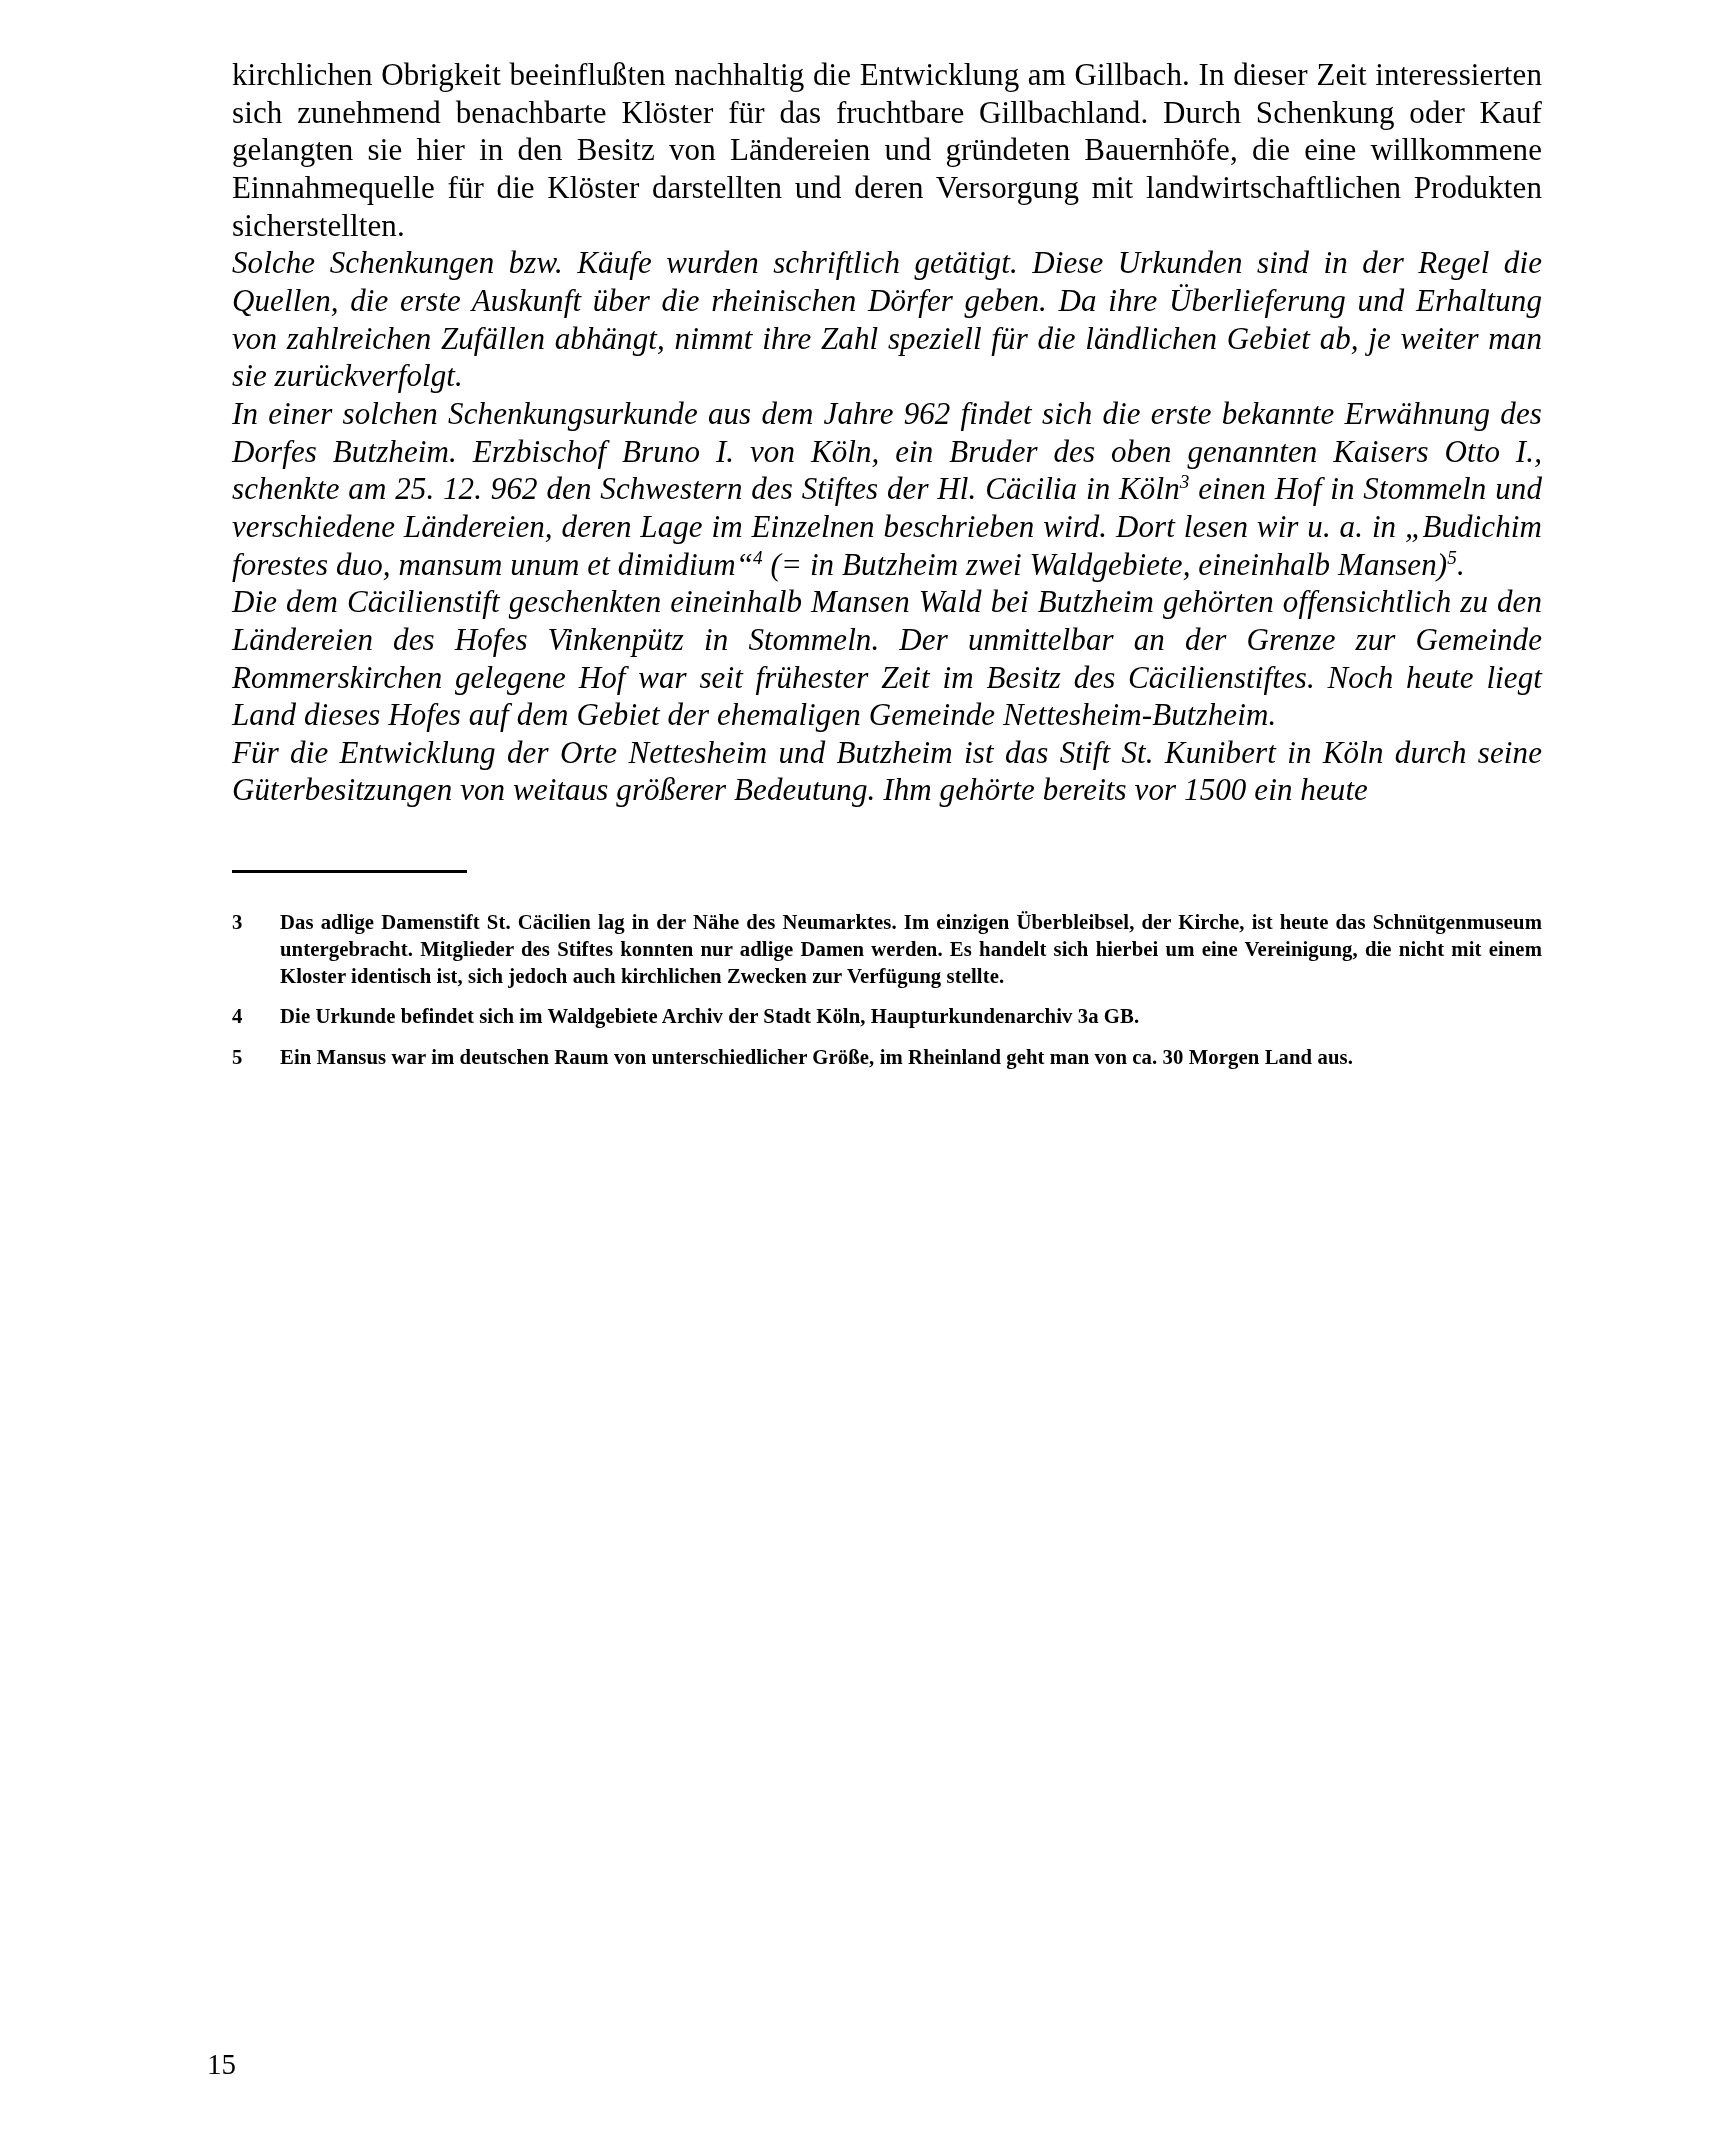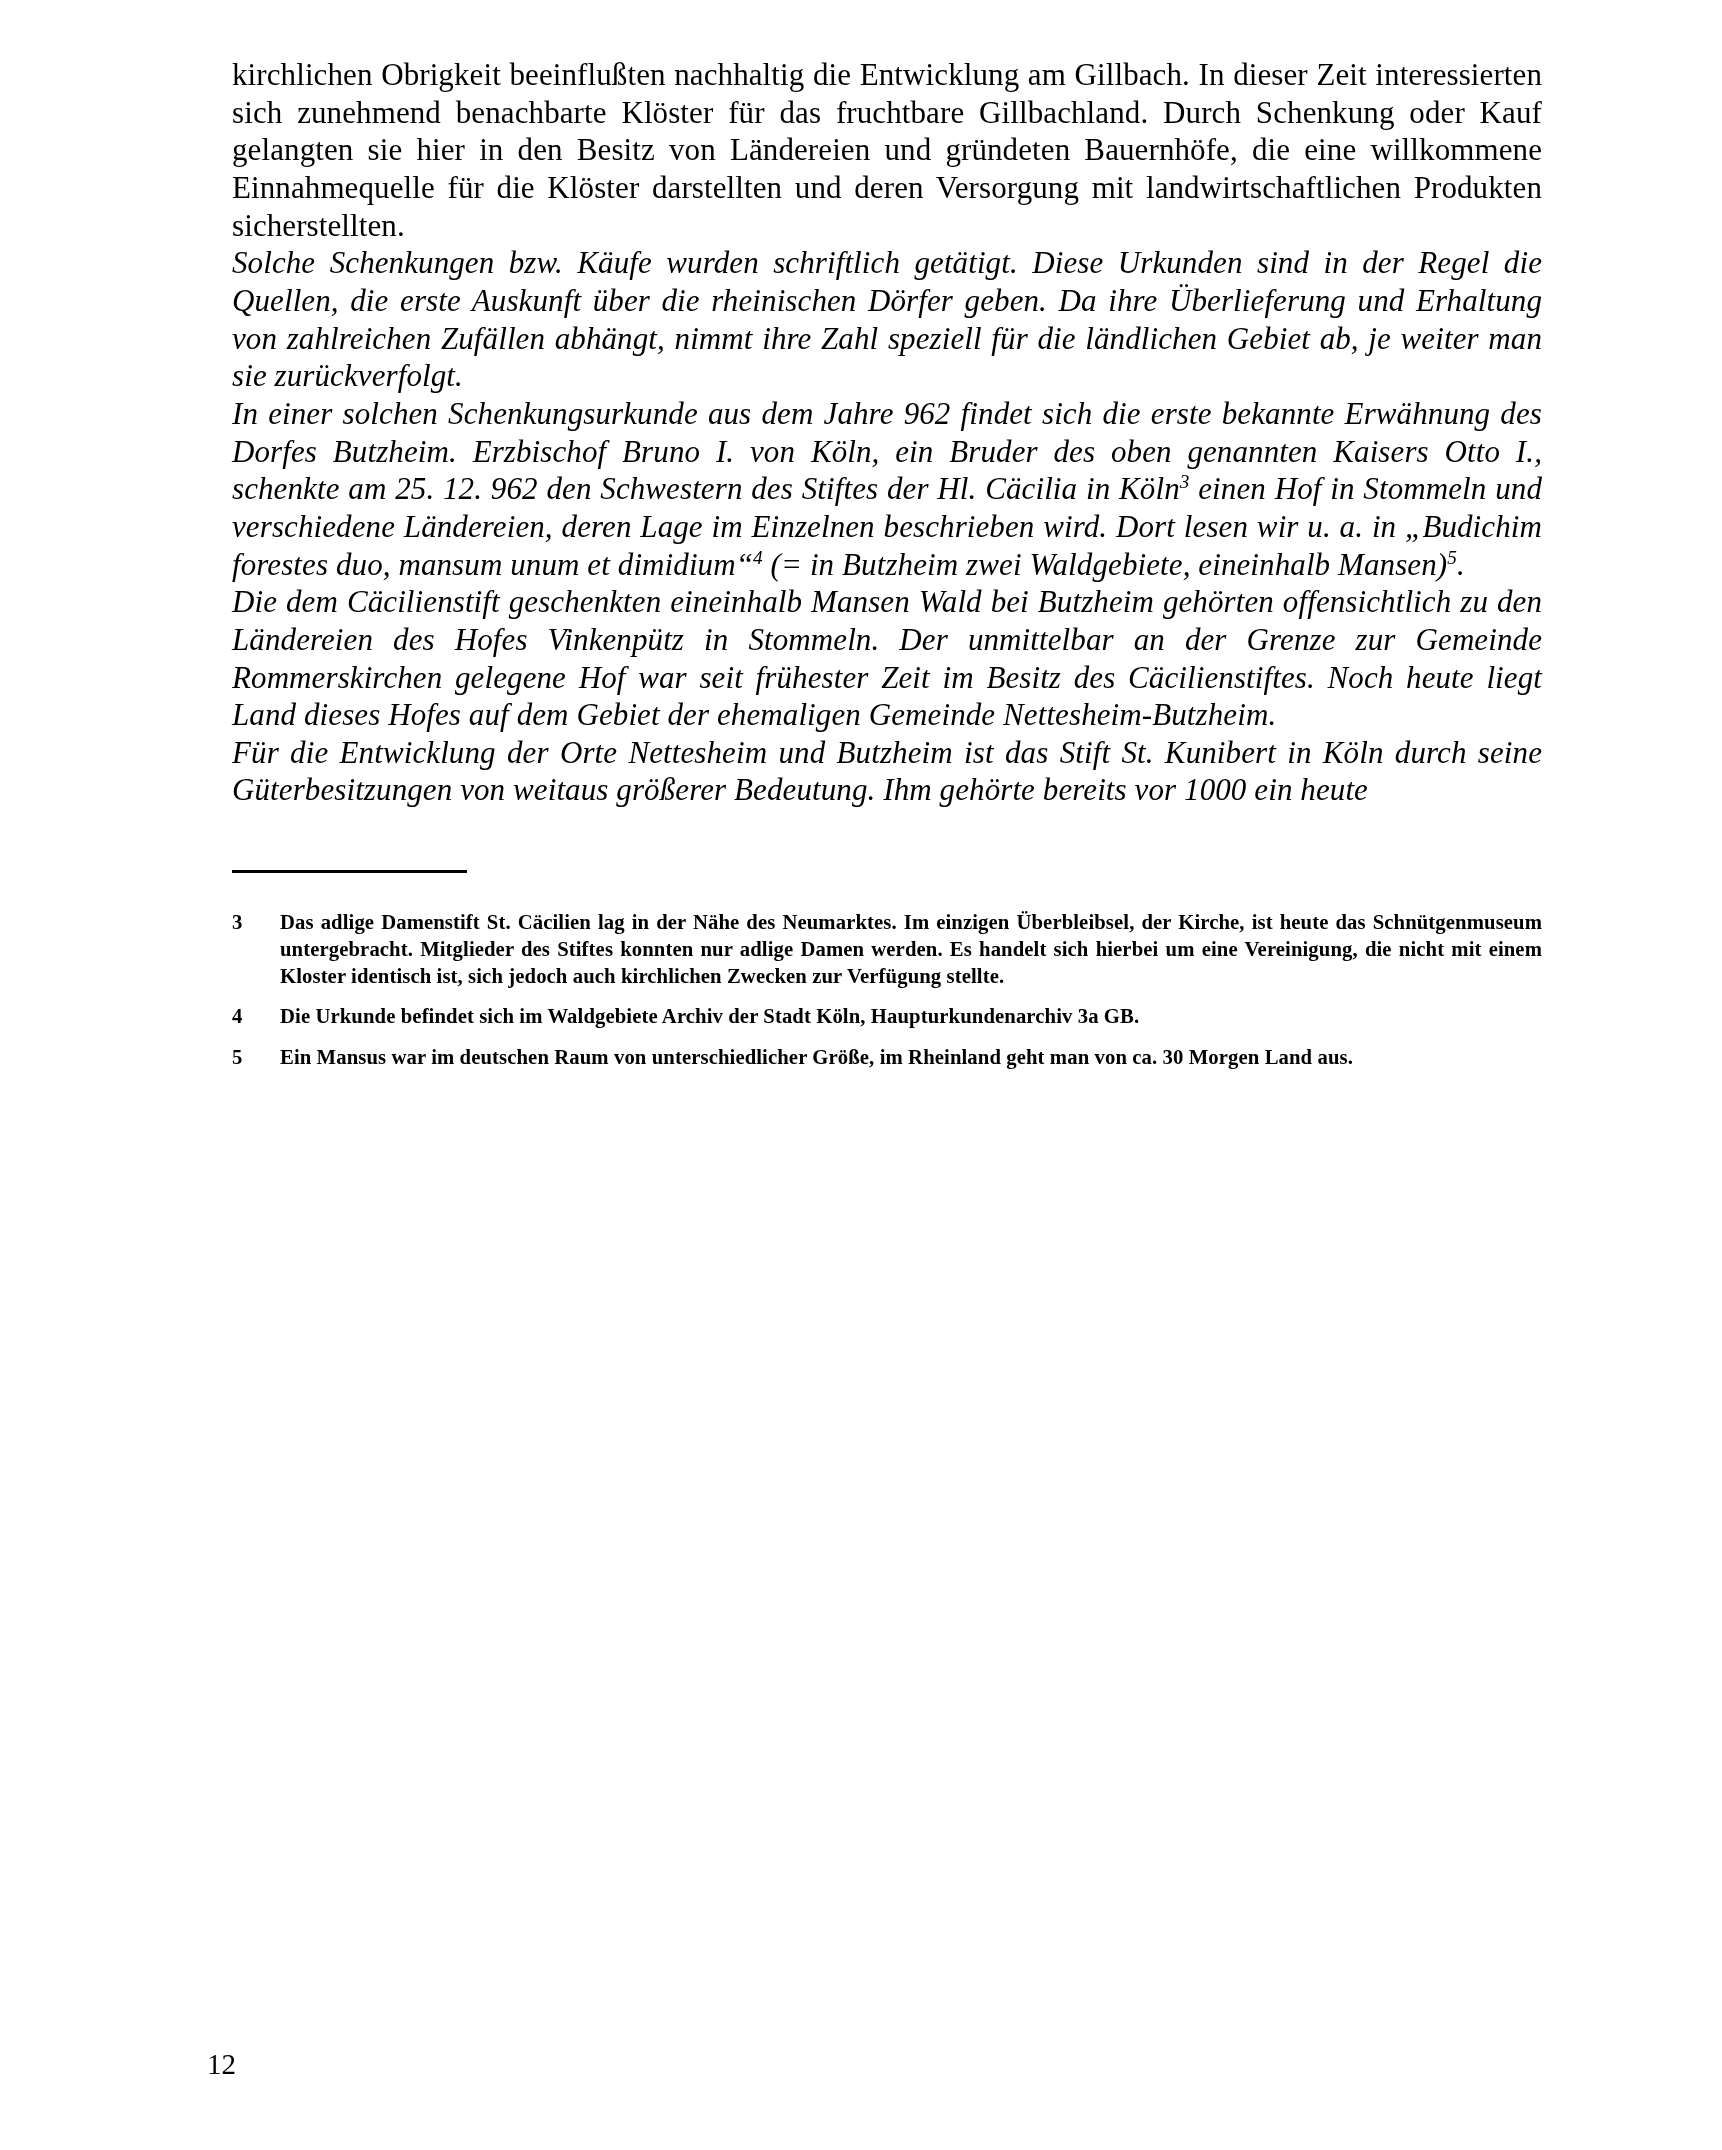--- a/index.html
+++ b/index.html
@@ -81,36 +81,36 @@
 </head>
 <body>
 
 <div class="page">
 
   <div class="body-text">
     <p>kirchlichen Obrigkeit beeinflußten nachhaltig die Entwicklung am Gillbach. In dieser Zeit interessierten sich zunehmend benachbarte Klöster für das fruchtbare Gillbachland. Durch Schenkung oder Kauf gelangten sie hier in den Besitz von Ländereien und gründeten Bauernhöfe, die eine willkommene Einnahmequelle für die Klöster darstellten und deren Versorgung mit landwirtschaftlichen Produkten sicherstellten.</p>
     <p>Solche Schenkungen bzw. Käufe wurden schriftlich getätigt. Diese Urkunden sind in der Regel die Quellen, die erste Auskunft über die rheinischen Dörfer geben. Da ihre Überlieferung und Erhaltung von zahlreichen Zufällen abhängt, nimmt ihre Zahl speziell für die ländlichen Gebiet ab, je weiter man sie zurückverfolgt.</p>
     <p><span>In einer solchen Schenkungsurkunde aus dem Jahre 962 findet sich die erste bekannte Erwähnung des Dorfes Butzheim. Erzbischof Bruno I. von Köln, ein Bruder des oben genannten Kaisers Otto I., schenkte am 25. 12. 962 den Schwestern des Stiftes der Hl. Cäcilia in Köln</span><sup>3</sup><span> einen Hof in Stommeln und verschiedene Ländereien, deren Lage im Einzelnen beschrieben wird. Dort lesen wir u. a. in „Budichim forestes duo, mansum unum et dimidium“</span><sup>4</sup><span> (= in Butzheim zwei Waldgebiete, eineinhalb Mansen)</span><sup>5</sup><span>.</span></p>
     <p>Die dem Cäcilienstift geschenkten eineinhalb Mansen Wald bei Butzheim gehörten offensichtlich zu den Ländereien des Hofes Vinkenpütz in Stommeln. Der unmittelbar an der Grenze zur Gemeinde Rommerskirchen gelegene Hof war seit frühester Zeit im Besitz des Cäcilienstiftes. Noch heute liegt Land dieses Hofes auf dem Gebiet der ehemaligen Gemeinde Nettesheim-Butzheim.</p>
-    <p>Für die Entwicklung der Orte Nettesheim und Butzheim ist das Stift St. Kunibert in Köln durch seine Güterbesitzungen von weitaus größerer Bedeutung. Ihm gehörte bereits vor 1000 ein heute</p>
+    <p>Für die Entwicklung der Orte Nettesheim und Butzheim ist das Stift St. Kunibert in Köln durch seine Güterbesitzungen von weitaus größerer Bedeutung. Ihm gehörte bereits vor 1500 ein heute</p>
   </div>
 
   <div class="rule"></div>
 
   <div class="notes">
     <div class="note">
       <div class="note-num">3</div>
       <div class="note-body">Das adlige Damenstift St. Cäcilien lag in der Nähe des Neumarktes. Im einzigen Überbleibsel, der Kirche, ist heute das Schnütgenmuseum untergebracht. Mitglieder des Stiftes konnten nur adlige Damen werden. Es handelt sich hierbei um eine Vereinigung, die nicht mit einem Kloster identisch ist, sich jedoch auch kirchlichen Zwecken zur Verfügung stellte.</div>
     </div>
     <div class="note">
       <div class="note-num">4</div>
       <div class="note-body">Die Urkunde befindet sich im Waldgebiete Archiv der Stadt Köln, Haupturkundenarchiv 3a GB.</div>
     </div>
     <div class="note">
       <div class="note-num">5</div>
       <div class="note-body">Ein Mansus war im deutschen Raum von unterschiedlicher Größe, im Rheinland geht man von ca. 30 Morgen Land aus.</div>
     </div>
   </div>
 
-  <div class="folio">12</div>
+  <div class="folio">15</div>
 
 </div>
 
 
 </body></html>

